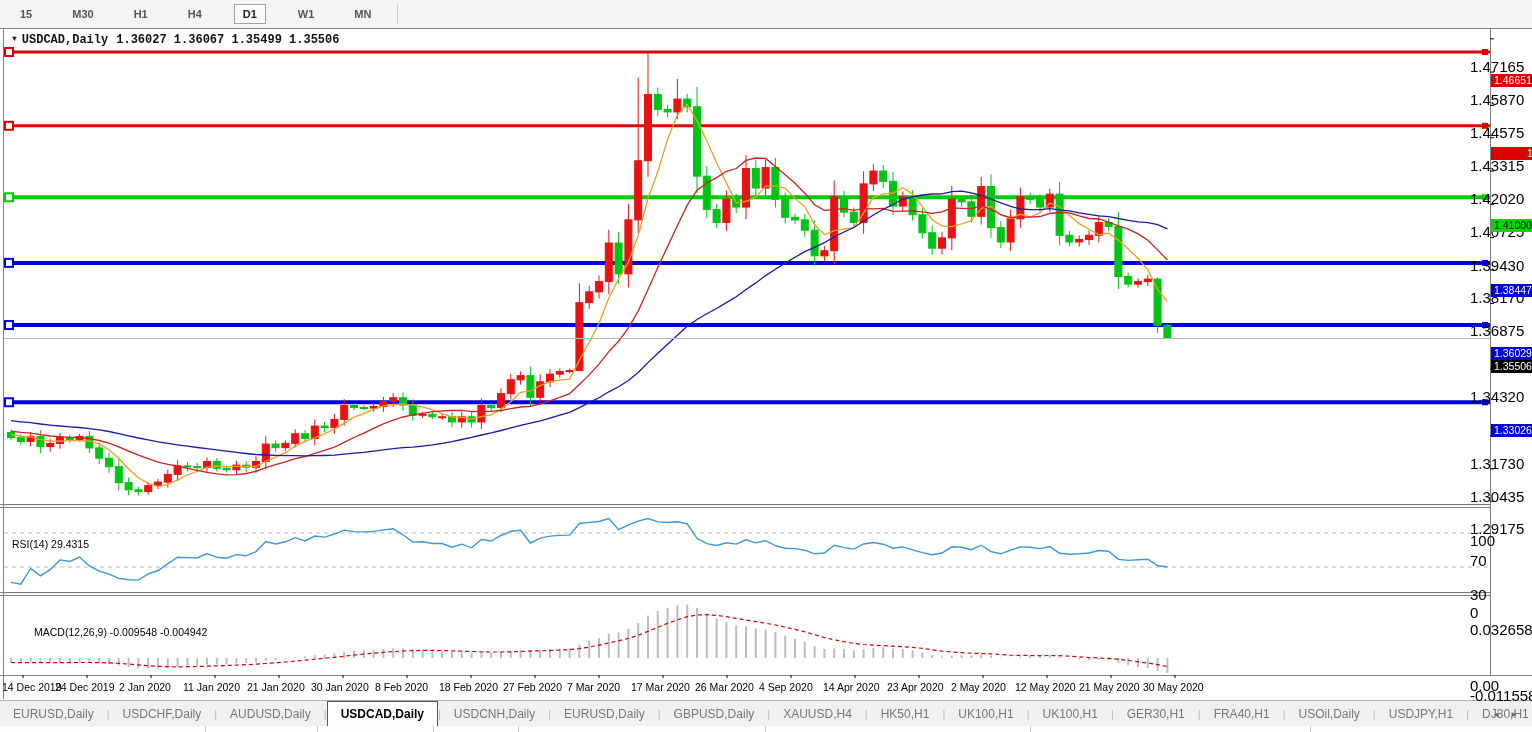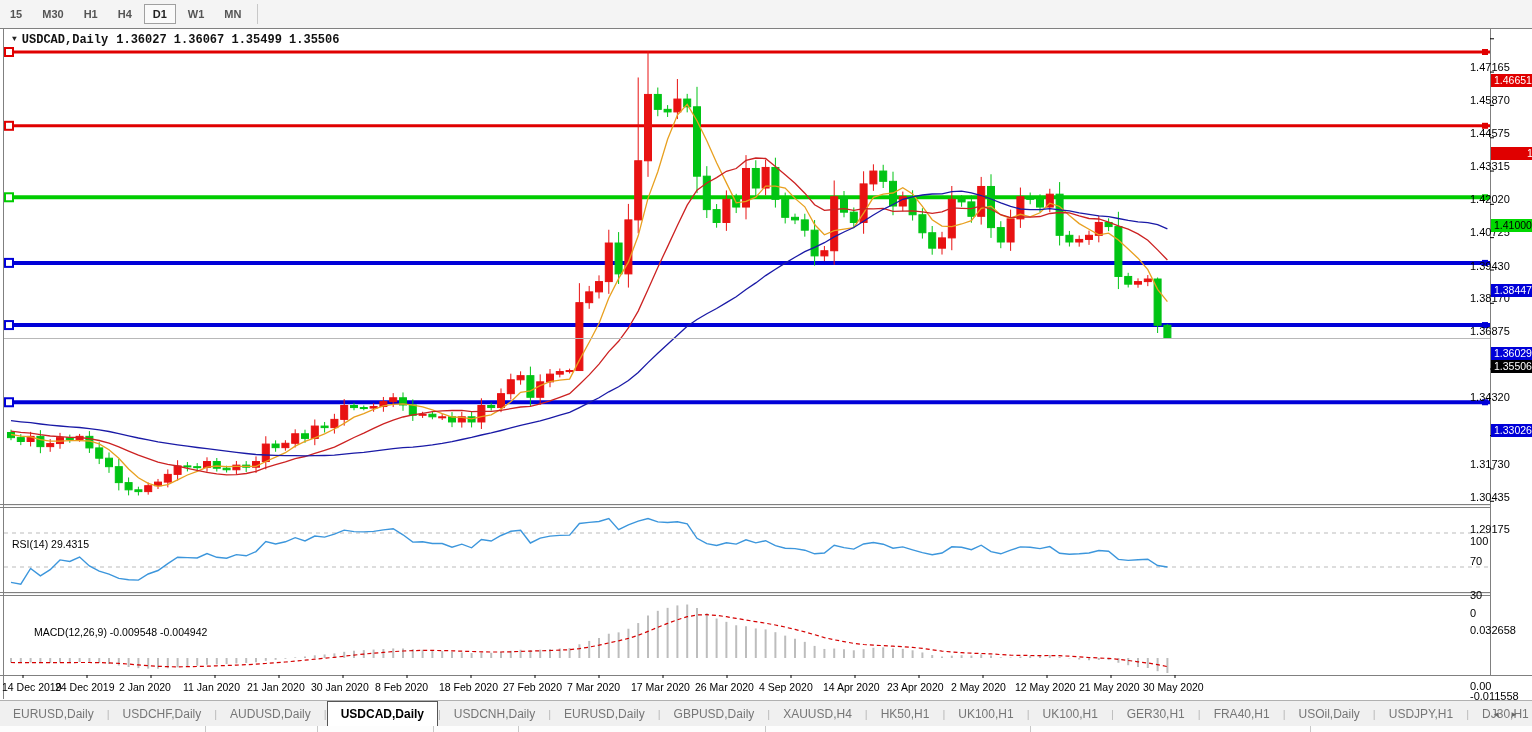--- a/index.html
+++ b/index.html
@@ -1,31 +1,31 @@
 <!DOCTYPE html>
 <html><head>
 <meta charset="utf-8">
 <style>
   html,body{margin:0;padding:0;background:#fff;}
   #app{position:relative;width:1532px;height:732px;background:#fff;overflow:hidden;
        font-family:"Liberation Sans",sans-serif;-webkit-font-smoothing:none;}
   
   #toolbar{position:absolute;left:0;top:0;width:1532px;height:28px;background:#f4f4f4;
            display:flex;align-items:center;}
-  .tfbtn{font-size:11px;font-weight:bold;color:#555;padding:3px 8px;margin:0 2px;cursor:default;}
+  .tfbtn{font-size:11px;font-weight:bold;color:#555;padding:3px 8px;margin:0 12px;cursor:default;}
   .tfbtn.active{background:#fafafa;border:1px solid #a0a0a0;color:#222;}
   .tbsep{width:1px;height:20px;background:#c8c8c8;margin:0 6px;}
   
   #chartwin{position:absolute;left:0;top:28px;width:1532px;height:671px;}
   svg{position:absolute;left:0;top:0;}
   #title{position:absolute;left:12px;top:5px;font-size:12px;font-weight:bold;color:#111;z-index:5;font-family:Liberation Mono, monospace;}
   #title .tri{font-size:8px;vertical-align:2px;margin-right:5px;color:#222;}
   #title .ohlc{margin-left:8px;font-weight:bold;}
   .paxlabel{position:absolute;left:1470px;width:36px;height:12px;line-height:12px;
-            font-size:11px;color:#000;white-space:nowrap;z-index:3;}
+            font-size:15px;color:#000;white-space:nowrap;z-index:3;}
   .pbadge{position:absolute;left:1491px;width:41px;height:13px;line-height:13px;
           font-size:10.5px;padding-left:3px;box-sizing:border-box;white-space:nowrap;z-index:4;}
   .indlabel{position:absolute;font-size:10.5px;color:#000;z-index:5;white-space:nowrap;}
   .datelabel{position:absolute;top:653px;font-size:10.5px;color:#000;white-space:nowrap;z-index:3;}
   
   #tabbar{position:absolute;left:0;top:700px;width:1532px;height:26px;background:#f0f0f0;
           border-top:1px solid #b0b0b0;display:flex;align-items:stretch;box-sizing:border-box;}
   .tab{font-size:12px;color:#767676;padding:0 13px;display:flex;align-items:center;cursor:default;}
   .tab.active{background:#fff;color:#000;font-weight:bold;border:1px solid #555;border-bottom:none;}
   .tabsep{color:#b8b8b8;font-size:11px;display:flex;align-items:center;}

